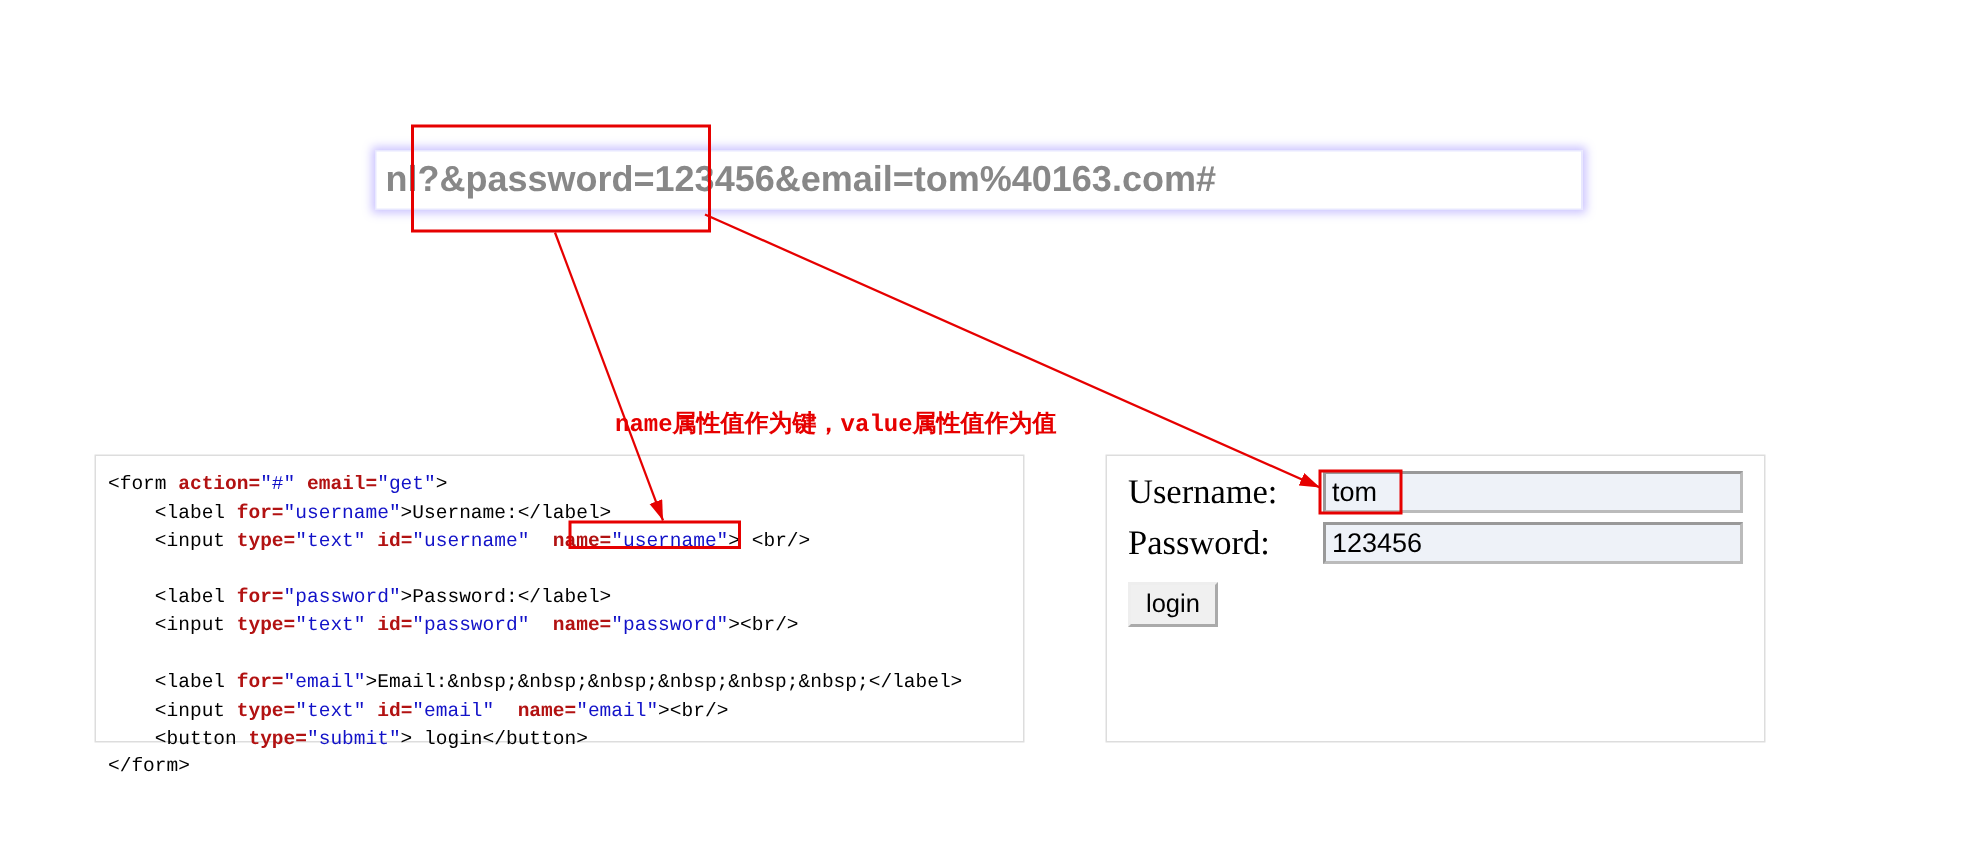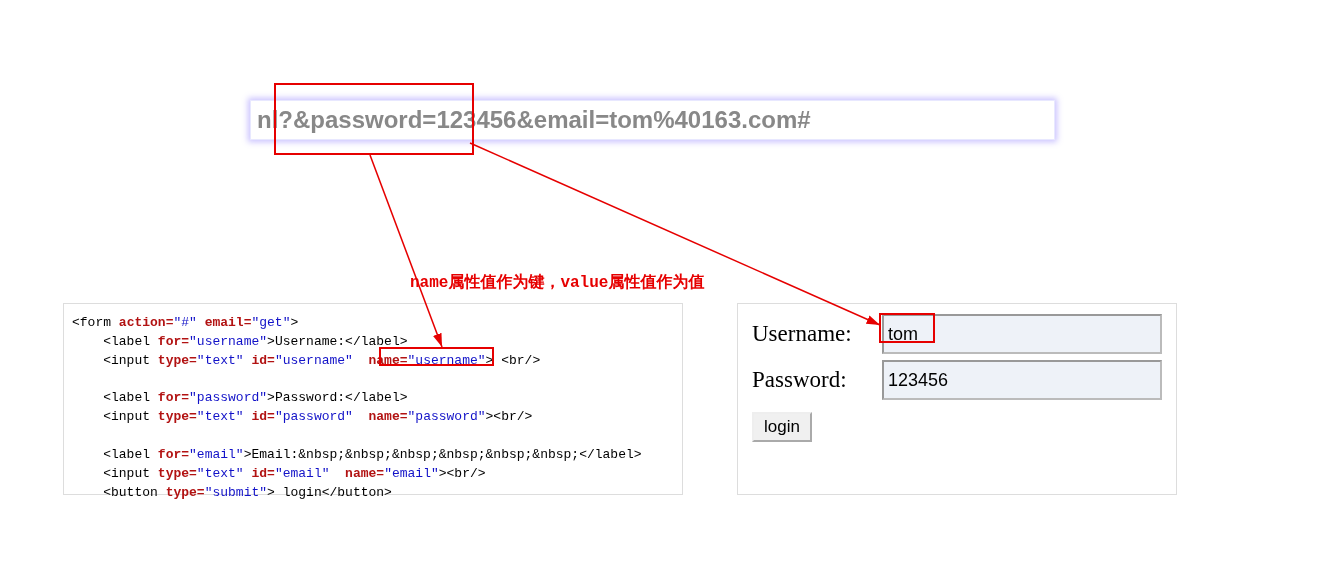--- a/index.html
+++ b/index.html
@@ -86,21 +86,21 @@
   background: #fff;
   padding: 10px 14px 14px 14px;
   font-family: "Times New Roman", serif;
 }
 .form-row { display: flex; align-items: center; margin-bottom: 6px; }
 .form-label { font-size: 23px; width: 130px; }
 .form-input {
   font-family: Arial, sans-serif;
   font-size: 18px;
   width: 280px;
-  height: 40px;
+  height: 28px;
   padding: 2px 4px;
   background: #eef2f8;
   border: 2px solid #bbb;
   border-top-color: #999;
   border-left-color: #999;
 }
 .form-btn {
   font-family: Arial, sans-serif;
   font-size: 17px;
   padding: 3px 10px;
@@ -142,20 +142,21 @@
   <div><span class="t-tag">&lt;form</span> <span class="t-attr">action=</span><span class="t-str">"#"</span> <span class="t-attr">email=</span><span class="t-str">"get"</span><span class="t-tag">&gt;</span></div>
   <div>&nbsp;&nbsp;&nbsp;&nbsp;<span class="t-tag">&lt;label</span> <span class="t-attr">for=</span><span class="t-str">"username"</span><span class="t-tag">&gt;</span><span class="t-plain">Username:</span><span class="t-tag">&lt;/label&gt;</span></div>
   <div>&nbsp;&nbsp;&nbsp;&nbsp;<span class="t-tag">&lt;input</span> <span class="t-attr">type=</span><span class="t-str">"text"</span> <span class="t-attr">id=</span><span class="t-str">"username"</span>&nbsp; <span class="t-attr">name=</span><span class="t-str">"username"</span><span class="t-tag">&gt;</span> <span class="t-tag">&lt;br/&gt;</span></div>
   <div>&nbsp;</div>
   <div>&nbsp;&nbsp;&nbsp;&nbsp;<span class="t-tag">&lt;label</span> <span class="t-attr">for=</span><span class="t-str">"password"</span><span class="t-tag">&gt;</span><span class="t-plain">Password:</span><span class="t-tag">&lt;/label&gt;</span></div>
   <div>&nbsp;&nbsp;&nbsp;&nbsp;<span class="t-tag">&lt;input</span> <span class="t-attr">type=</span><span class="t-str">"text"</span> <span class="t-attr">id=</span><span class="t-str">"password"</span>&nbsp; <span class="t-attr">name=</span><span class="t-str">"password"</span><span class="t-tag">&gt;</span><span class="t-tag">&lt;br/&gt;</span></div>
   <div>&nbsp;</div>
   <div>&nbsp;&nbsp;&nbsp;&nbsp;<span class="t-tag">&lt;label</span> <span class="t-attr">for=</span><span class="t-str">"email"</span><span class="t-tag">&gt;</span><span class="t-plain">Email:&amp;nbsp;&amp;nbsp;&amp;nbsp;&amp;nbsp;&amp;nbsp;&amp;nbsp;</span><span class="t-tag">&lt;/label&gt;</span></div>
   <div>&nbsp;&nbsp;&nbsp;&nbsp;<span class="t-tag">&lt;input</span> <span class="t-attr">type=</span><span class="t-str">"text"</span> <span class="t-attr">id=</span><span class="t-str">"email"</span>&nbsp; <span class="t-attr">name=</span><span class="t-str">"email"</span><span class="t-tag">&gt;</span><span class="t-tag">&lt;br/&gt;</span></div>
   <div>&nbsp;&nbsp;&nbsp;&nbsp;<span class="t-tag">&lt;button</span> <span class="t-attr">type=</span><span class="t-str">"submit"</span><span class="t-tag">&gt;</span><span class="t-plain"> login</span><span class="t-tag">&lt;/button&gt;</span></div>
+  <div><span class="t-tag">&lt;/form&gt;</span></div>
 </div>
 <div class="code-redbox"></div>
 
 <div class="form-panel">
   <div class="form-row">
     <span class="form-label">Username:</span>
     <input class="form-input" type="text" value="tom" style="">
   </div>
   <div class="form-row">
     <span class="form-label">Password:</span>

